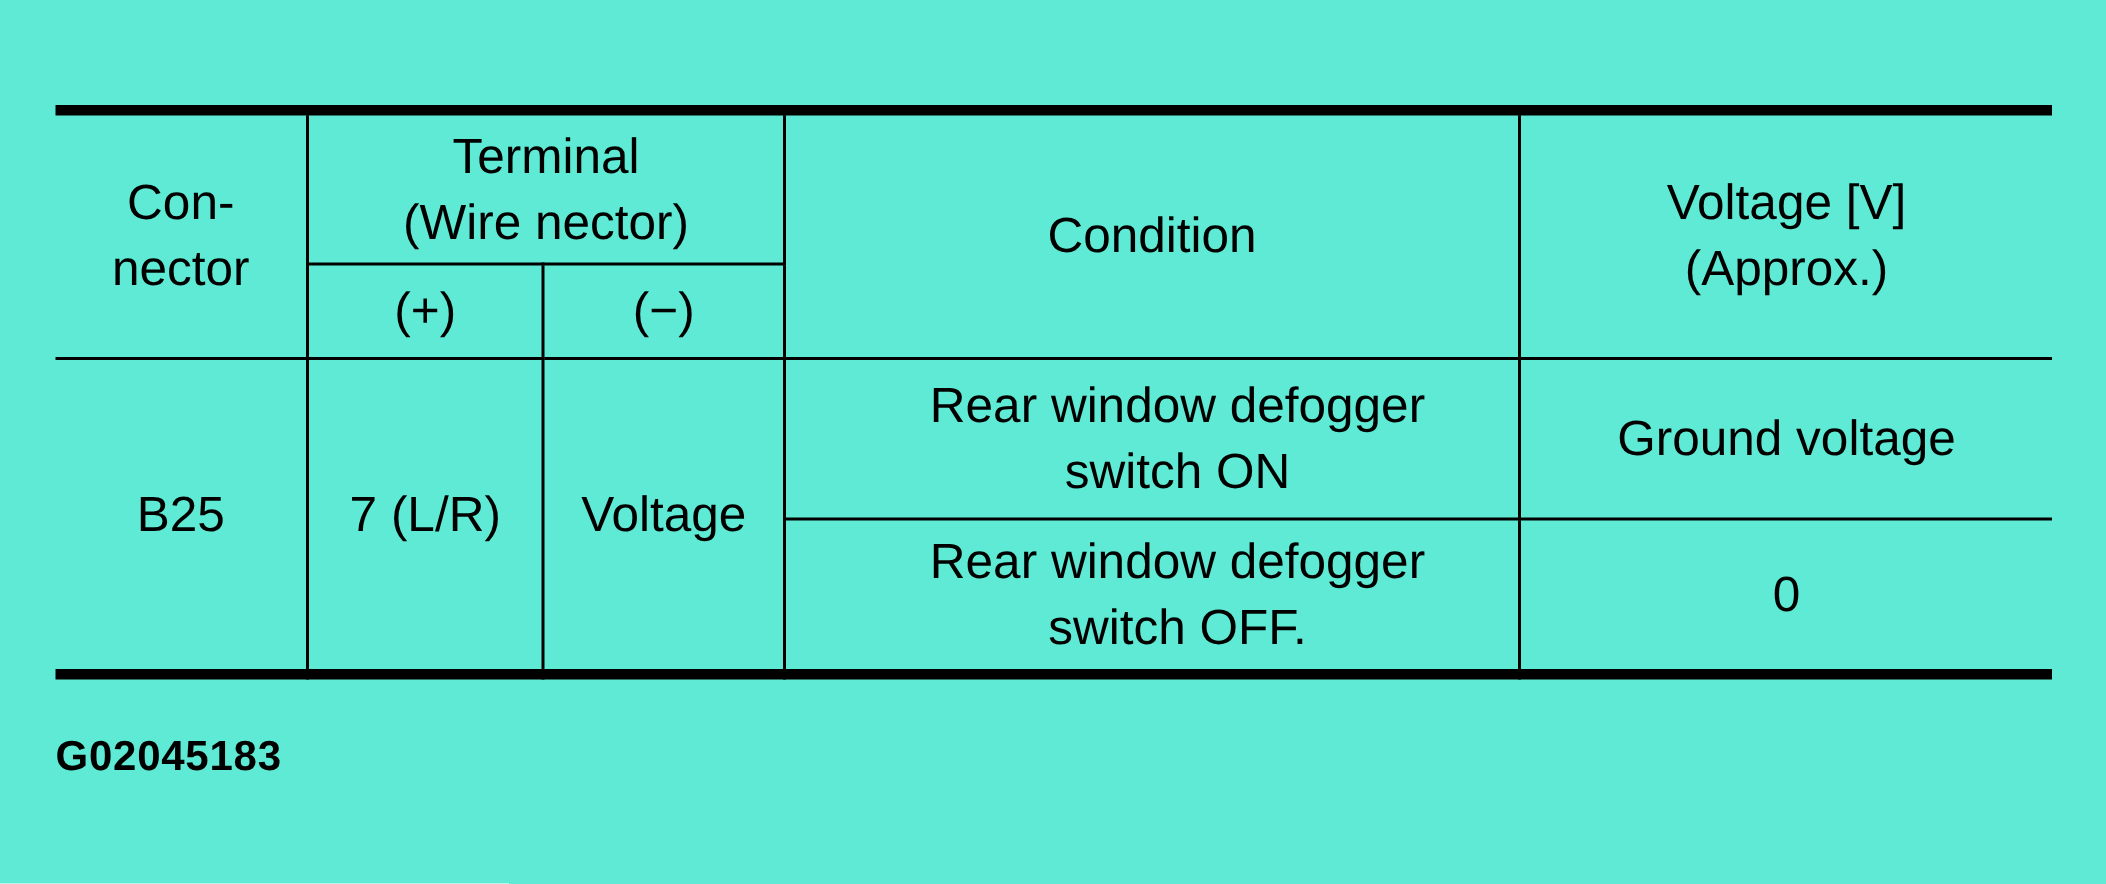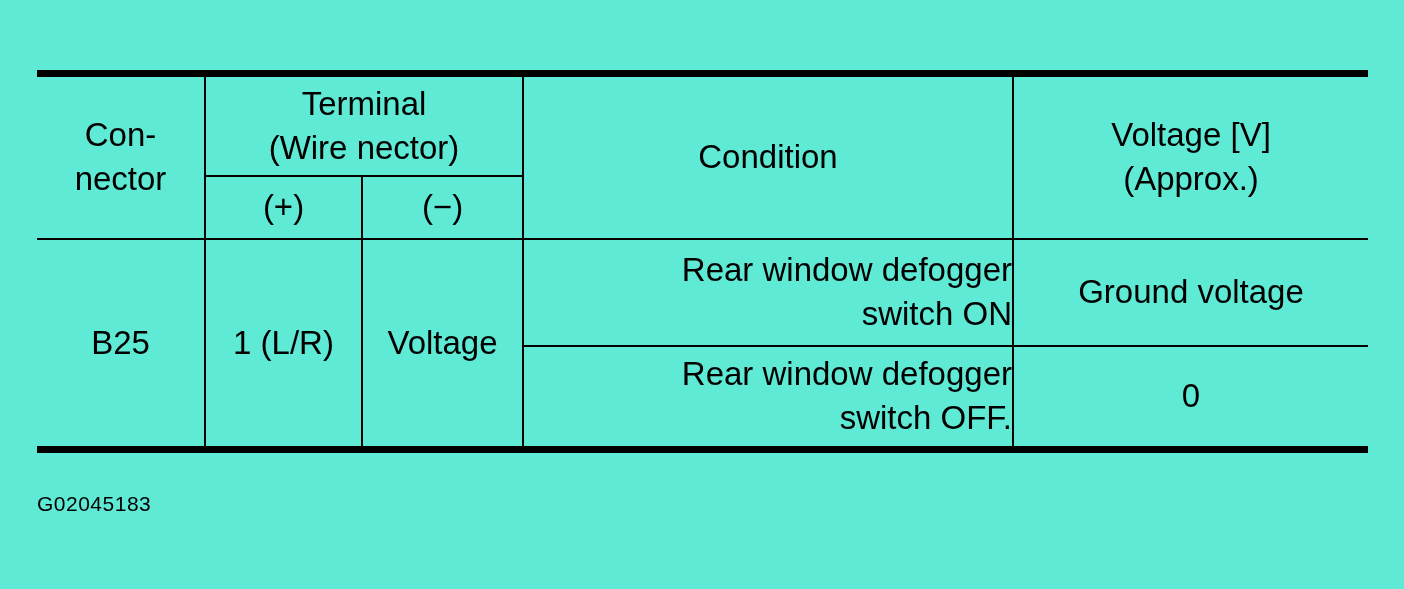--- a/index.html
+++ b/index.html
@@ -43,30 +43,30 @@
   
   table.spec-table .edge-left  { border-left: none; }
   table.spec-table .edge-right { border-right: none; text-align: center; }
   
   tr.hrow-1 { height: 102px; }
   tr.hrow-2 { height: 63px;  }
   tr.brow-1 { height: 107px; }
   tr.brow-2 { height: 104px; }
   
   table.spec-table td.cond {
-    text-align: right;
+    text-align: center;
     padding-left: 34px;
   }
   .figure-id {
     position: absolute;
     left: 37px;
     top: 491px;
-    font-size: 21px;
+    font-size: 28px;
     line-height: 26px;
-    font-weight: normal;
+    font-weight: bold;
     letter-spacing: 0.5px;
   }
 </style>
 </head>
 <body>
 
 <div class="page">
 
   <table class="spec-table">
     <colgroup>
@@ -87,21 +87,21 @@
 (Approx.)</th>
       </tr>
       <tr class="hrow-2">
         <th>(+)</th>
         <th>(−)</th>
       </tr>
     </thead>
     <tbody>
       <tr class="brow-1">
         <td rowspan="2" class="edge-left">B25</td>
-        <td rowspan="2">1 (L/R)</td>
+        <td rowspan="2">7 (L/R)</td>
         <td rowspan="2">Voltage</td>
         <td class="cond">Rear window defogger
 switch ON</td>
         <td class="edge-right">Ground voltage</td>
       </tr>
       <tr class="brow-2">
         <td class="cond">Rear window defogger
 switch OFF.</td>
         <td class="edge-right">0</td>
       </tr>

